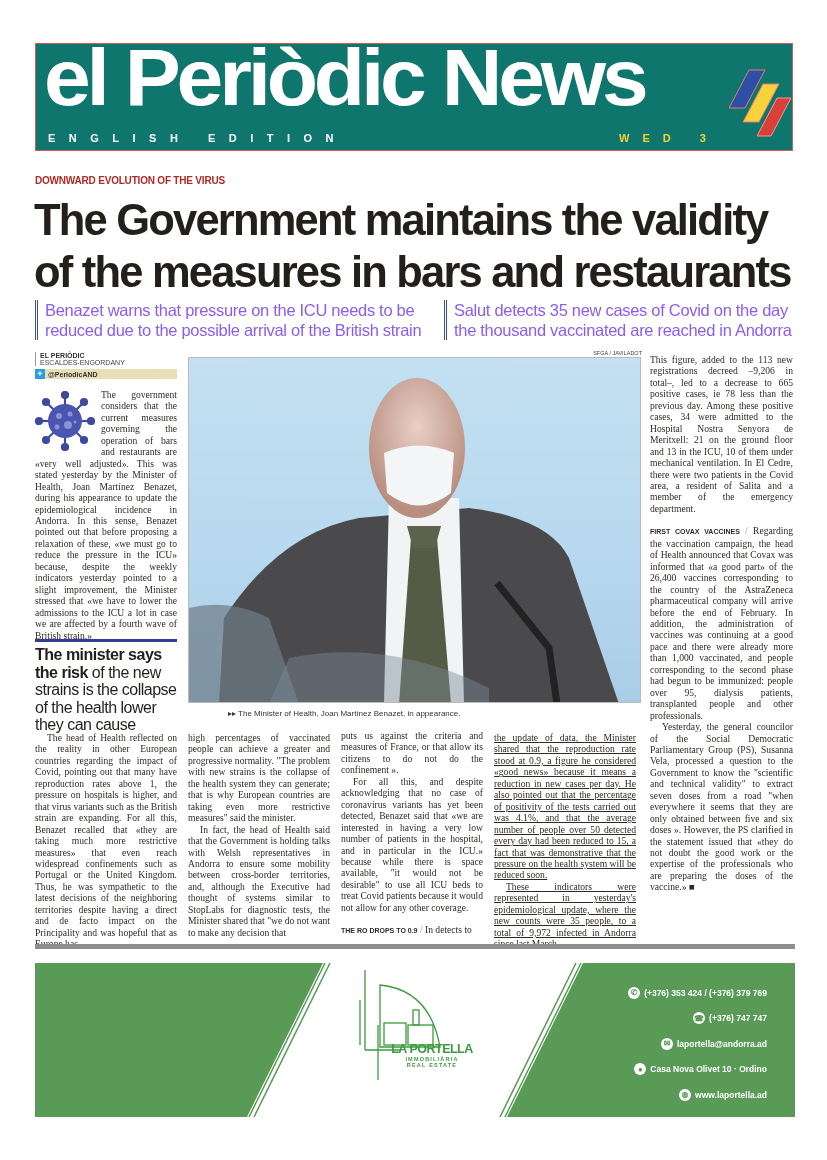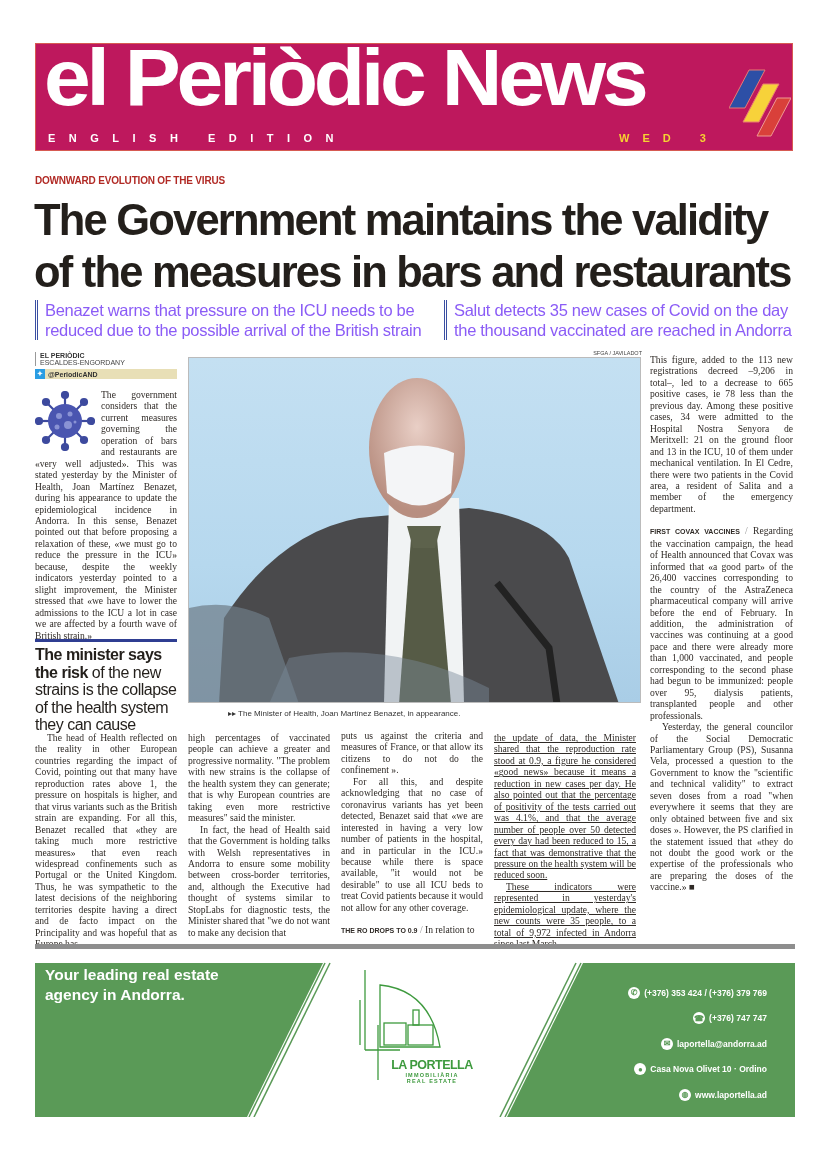--- a/index.html
+++ b/index.html
@@ -1,20 +1,20 @@
 <!DOCTYPE html>
 <html><head>
 <meta charset="utf-8">
 <style>
   * { box-sizing: border-box; margin: 0; padding: 0; }
   html, body { width: 827px; height: 1160px; background: #ffffff; overflow: hidden; }
   body { position: relative; font-family: "Liberation Serif", serif; color: #2a2622; }
 
   
-  .masthead { position: absolute; left: 35px; top: 43px; width: 758px; height: 108px; background: #be185d; border: 1px solid #d75a52; }
+  .masthead { position: absolute; left: 35px; top: 43px; width: 758px; height: 108px; background: #0f766e; border: 1px solid #d75a52; }
   .mast-title { position: absolute; left: 8px; top: -6px; font-family: "Liberation Sans", sans-serif; font-weight: bold; font-size: 80px; letter-spacing: -4px; color: #ffffff; white-space: nowrap; line-height: 1; transform: scaleX(1.05); transform-origin: left top; }
   .mast-edition { position: absolute; left: 12px; top: 88px; font-family: "Liberation Sans", sans-serif; font-weight: bold; font-size: 11px; letter-spacing: 13.5px; color: #ffffff; }
   .mast-date { position: absolute; left: 583px; top: 88px; font-family: "Liberation Sans", sans-serif; font-weight: bold; font-size: 11px; letter-spacing: 13px; color: #f6d232; }
   .mast-logo { position: absolute; left: 693px; top: 24px; width: 62px; height: 72px; }
 
   
   .kicker { position: absolute; left: 35px; top: 175px; font-family: "Liberation Sans", sans-serif; font-weight: bold; font-size: 10px; color: #b12a25; letter-spacing: -0.2px; }
   .headline { position: absolute; left: 34px; top: 194px; width: 770px; font-family: "Liberation Sans", sans-serif; font-weight: bold; font-size: 43.5px; line-height: 52px; letter-spacing: -1.8px; color: #231f1b; }
   .subhead { position: absolute; top: 300px; font-family: "Liberation Sans", sans-serif; font-size: 16.5px; line-height: 20px; color: #8b5cf6; padding-left: 7px; border-left: 3px double #3a4fa2; letter-spacing: -0.3px; }
   .subhead.s1 { left: 35px; width: 400px; }
@@ -106,21 +106,21 @@
     <circle cx="24" cy="25" r="3" fill="#8a93d4"></circle>
       <circle cx="35" cy="23" r="2.5" fill="#8a93d4"></circle>
     <circle cx="33" cy="34" r="4" fill="#8a93d4"></circle>
       <circle cx="22" cy="36" r="2.5" fill="#8a93d4"></circle>
     <circle cx="40" cy="31" r="1.5" fill="#8a93d4"></circle>
   </svg>
   <p class="noind">The government considers that the current measures governing the operation of bars and restaurants are «very well adjusted». This was stated yesterday by the Minister of Health, Joan Martínez Benazet, during his appearance to update the epidemiological incidence in Andorra. In this sense, Benazet pointed out that before proposing a relaxation of these, «we must go to reduce the pressure in the ICU» because, despite the weekly indicators yesterday pointed to a slight improvement, the Minister stressed that «we have to lower the admissions to the ICU a lot in case we are affected by a fourth wave of British strain.»</p>
 </div>
 
 <div class="pull">
-  <b>The minister says the risk</b><span> of the new strains is the collapse of the health system they can cause</span>
+  <b>The minister says the risk</b><span> of the new strains is the collapse of the health lower they can cause</span>
 </div>
 
 <div class="photo-credit">SFGA / JAVILADOT</div>
 <div class="photo">
   <svg width="453" height="346" viewBox="0 0 453 346">
     <defs>
       <radialGradient id="head" cx="50%" cy="35%" r="60%">
           <stop offset="0" stop-color="#e9cfc6"></stop>
           <stop offset="1" stop-color="#b88e80"></stop>
         </radialGradient>
@@ -142,21 +142,21 @@
   <p>The head of Health reflected on the reality in other European countries regarding the impact of Covid, pointing out that many have reproduction rates above 1, the pressure on hospitals is higher, and that virus variants such as the British strain are expanding. For all this, Benazet recalled that «they are taking much more restrictive measures» that even reach widespread confinements such as Portugal or the United Kingdom. Thus, he was sympathetic to the latest decisions of the neighboring territories despite having a direct and de facto impact on the Principality and was hopeful that as Europe has</p>
 </div>
 <div class="col" style="left:188px; top:732px; width:142px;">
   <p class="noind">high percentages of vaccinated people can achieve a greater and progressive normality. "The problem with new strains is the collapse of the health system they can generate; that is why European countries are taking even more restrictive measures" said the minister.</p>
   <p>In fact, the head of Health said that the Government is holding talks with Welsh representatives in Andorra to ensure some mobility between cross-border territories, and, although the Executive had thought of systems similar to StopLabs for diagnostic tests, the Minister shared that "we do not want to make any decision that</p>
 </div>
 <div class="col" style="left:341px; top:730px; width:142px;">
   <p class="noind">puts us against the criteria and measures of France, or that allow its citizens to do not do the confinement ».</p>
   <p>For all this, and despite acknowledging that no case of coronavirus variants has yet been detected, Benazet said that «we are interested in having a very low number of patients in the hospital, and in particular in the ICU.» because while there is space available, "it would not be desirable" to use all ICU beds to treat Covid patients because it would not allow for any other coverage.</p>
   <p class="noind" style="margin-top:11px;">
-    <b style="font-family:'Liberation Sans',sans-serif; font-size:7px;">THE RO DROPS TO 0.9</b><span style="color:#999;"> /</span><span> In relation to</span>
+    <b style="font-family:'Liberation Sans',sans-serif; font-size:7px;">THE RO DROPS TO 0.9</b><span style="color:#999;"> /</span><span> In detects to</span>
   </p>
 </div>
 <div class="col" style="left:494px; top:732px; width:142px;text-decoration:underline;">
   <p class="noind">the update of data, the Minister shared that the reproduction rate stood at 0.9, a figure he considered «good news» because it means a reduction in new cases per day. He also pointed out that the percentage of positivity of the tests carried out was 4.1%, and that the average number of people over 50 detected every day had been reduced to 15, a fact that was demonstrative that the pressure on the health system will be reduced soon.</p>
   <p>These indicators were represented in yesterday's epidemiological update, where the new counts were 35 people, to a total of 9,972 infected in Andorra since last March.</p>
 </div>
 <div class="col" style="left:650px; top:354px; width:143px;">
   <p class="noind">This figure, added to the 113 new registrations decreed –9,206 in total–, led to a decrease to 665 positive cases, ie 78 less than the previous day. Among these positive cases, 34 were admitted to the Hospital Nostra Senyora de Meritxell: 21 on the ground floor and 13 in the ICU, 10 of them under mechanical ventilation. In El Cedre, there were two patients in the Covid area, a resident of Salita and a member of the emergency department.</p>
   <p class="noind" style="margin-top:11px;">
     <b style="font-family:'Liberation Sans',sans-serif; font-size:7px;">FIRST COVAX VACCINES</b><span style="color:#999;"> /</span><span> Regarding the vaccination campaign, the head of Health announced that Covax was informed that «a good part» of the 26,400 vaccines corresponding to the country of the AstraZeneca pharmaceutical company will arrive before the end of February. In addition, the administration of vaccines was continuing at a good pace and there were already more than 1,000 vaccinated, and people corresponding to the second phase had begun to be immunized: people over 95, dialysis patients, transplanted people and other professionals.</span>
@@ -178,21 +178,20 @@
       <line x1="330" y1="15" x2="330" y2="95"></line>
       <line x1="325" y1="45" x2="325" y2="90"></line>
       <line x1="330" y1="95" x2="365" y2="95"></line>
       <line x1="343" y1="70" x2="343" y2="125"></line>
       <path d="M345 30 Q395 35 405 92 L345 92 Z"></path>
       <rect x="349" y="68" width="22" height="22"></rect>
       <rect x="373" y="70" width="25" height="20"></rect>
       <rect x="378" y="55" width="6" height="15"></rect>
     </g>
   </svg>
-  <div class="ad-line1" style="width:215px;">Your leading real estate agency in Andorra.</div>
   <div class="contacts">
     <div class="contact">
         <span class="cicon">✆</span>
         <span>(+376) 353 424 / (+376) 379 769</span>
       </div>
     <div class="contact">
         <span class="cicon">☎</span>
         <span>(+376) 747 747</span>
       </div>
     <div class="contact">
@@ -202,17 +201,17 @@
     <div class="contact">
         <span class="cicon">●</span>
         <span>Casa Nova Olivet 10 · Ordino</span>
       </div>
     <div class="contact">
         <span class="cicon">◍</span>
         <span>www.laportella.ad</span>
       </div>
   </div>
 </div>
-<div class="brand" style="top:1042px;margin-top:16px;">
+<div class="brand" style="top:1042px;">
   <div class="b1">LA PORTELLA</div>
   <div class="b2">IMMOBILIÀRIA</div>
   <div class="b3">REAL ESTATE</div>
 </div>
 
 </body></html>

